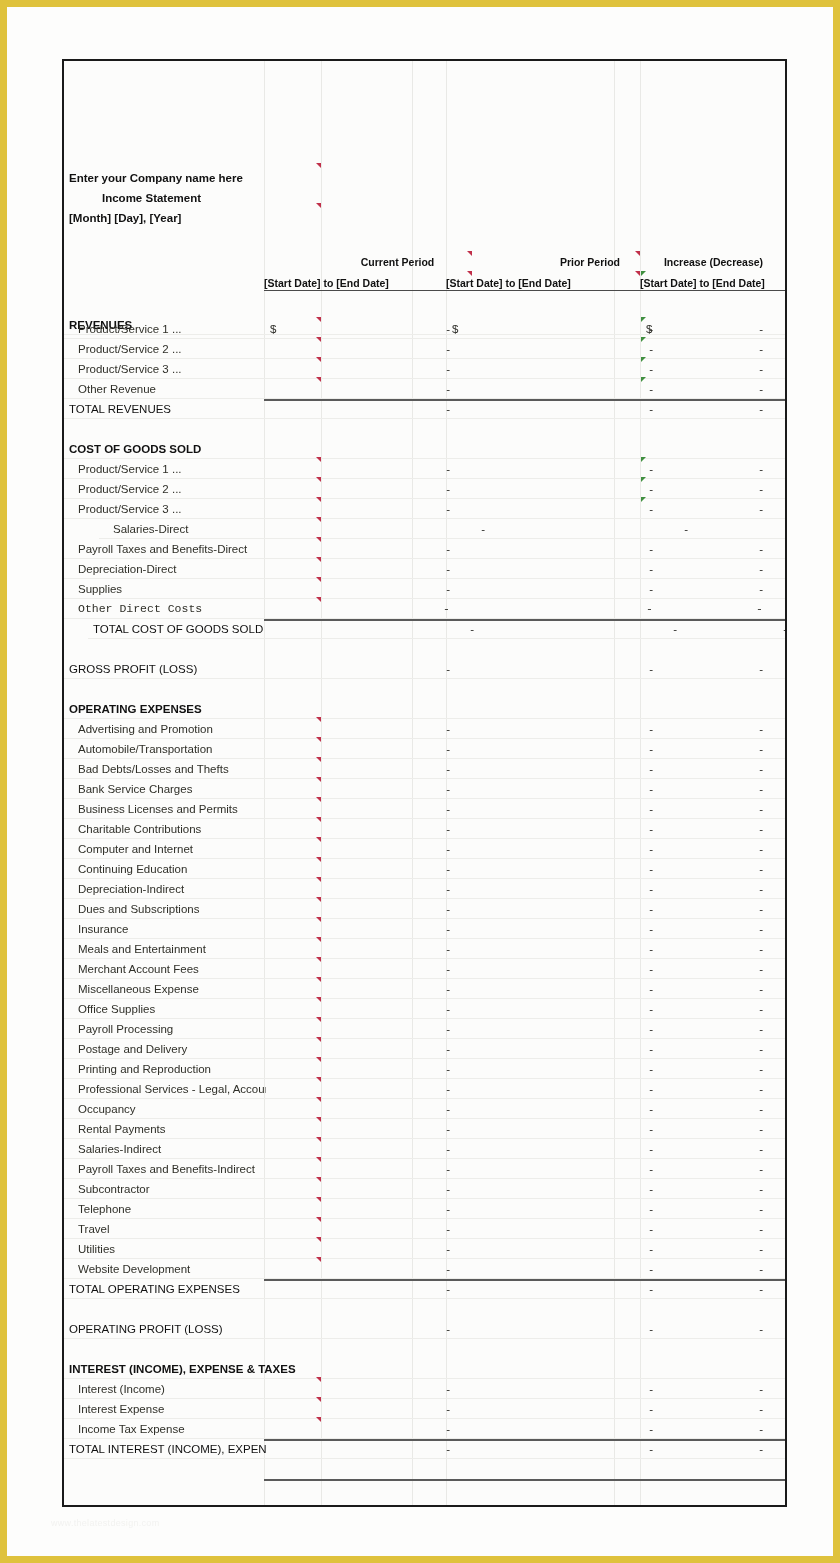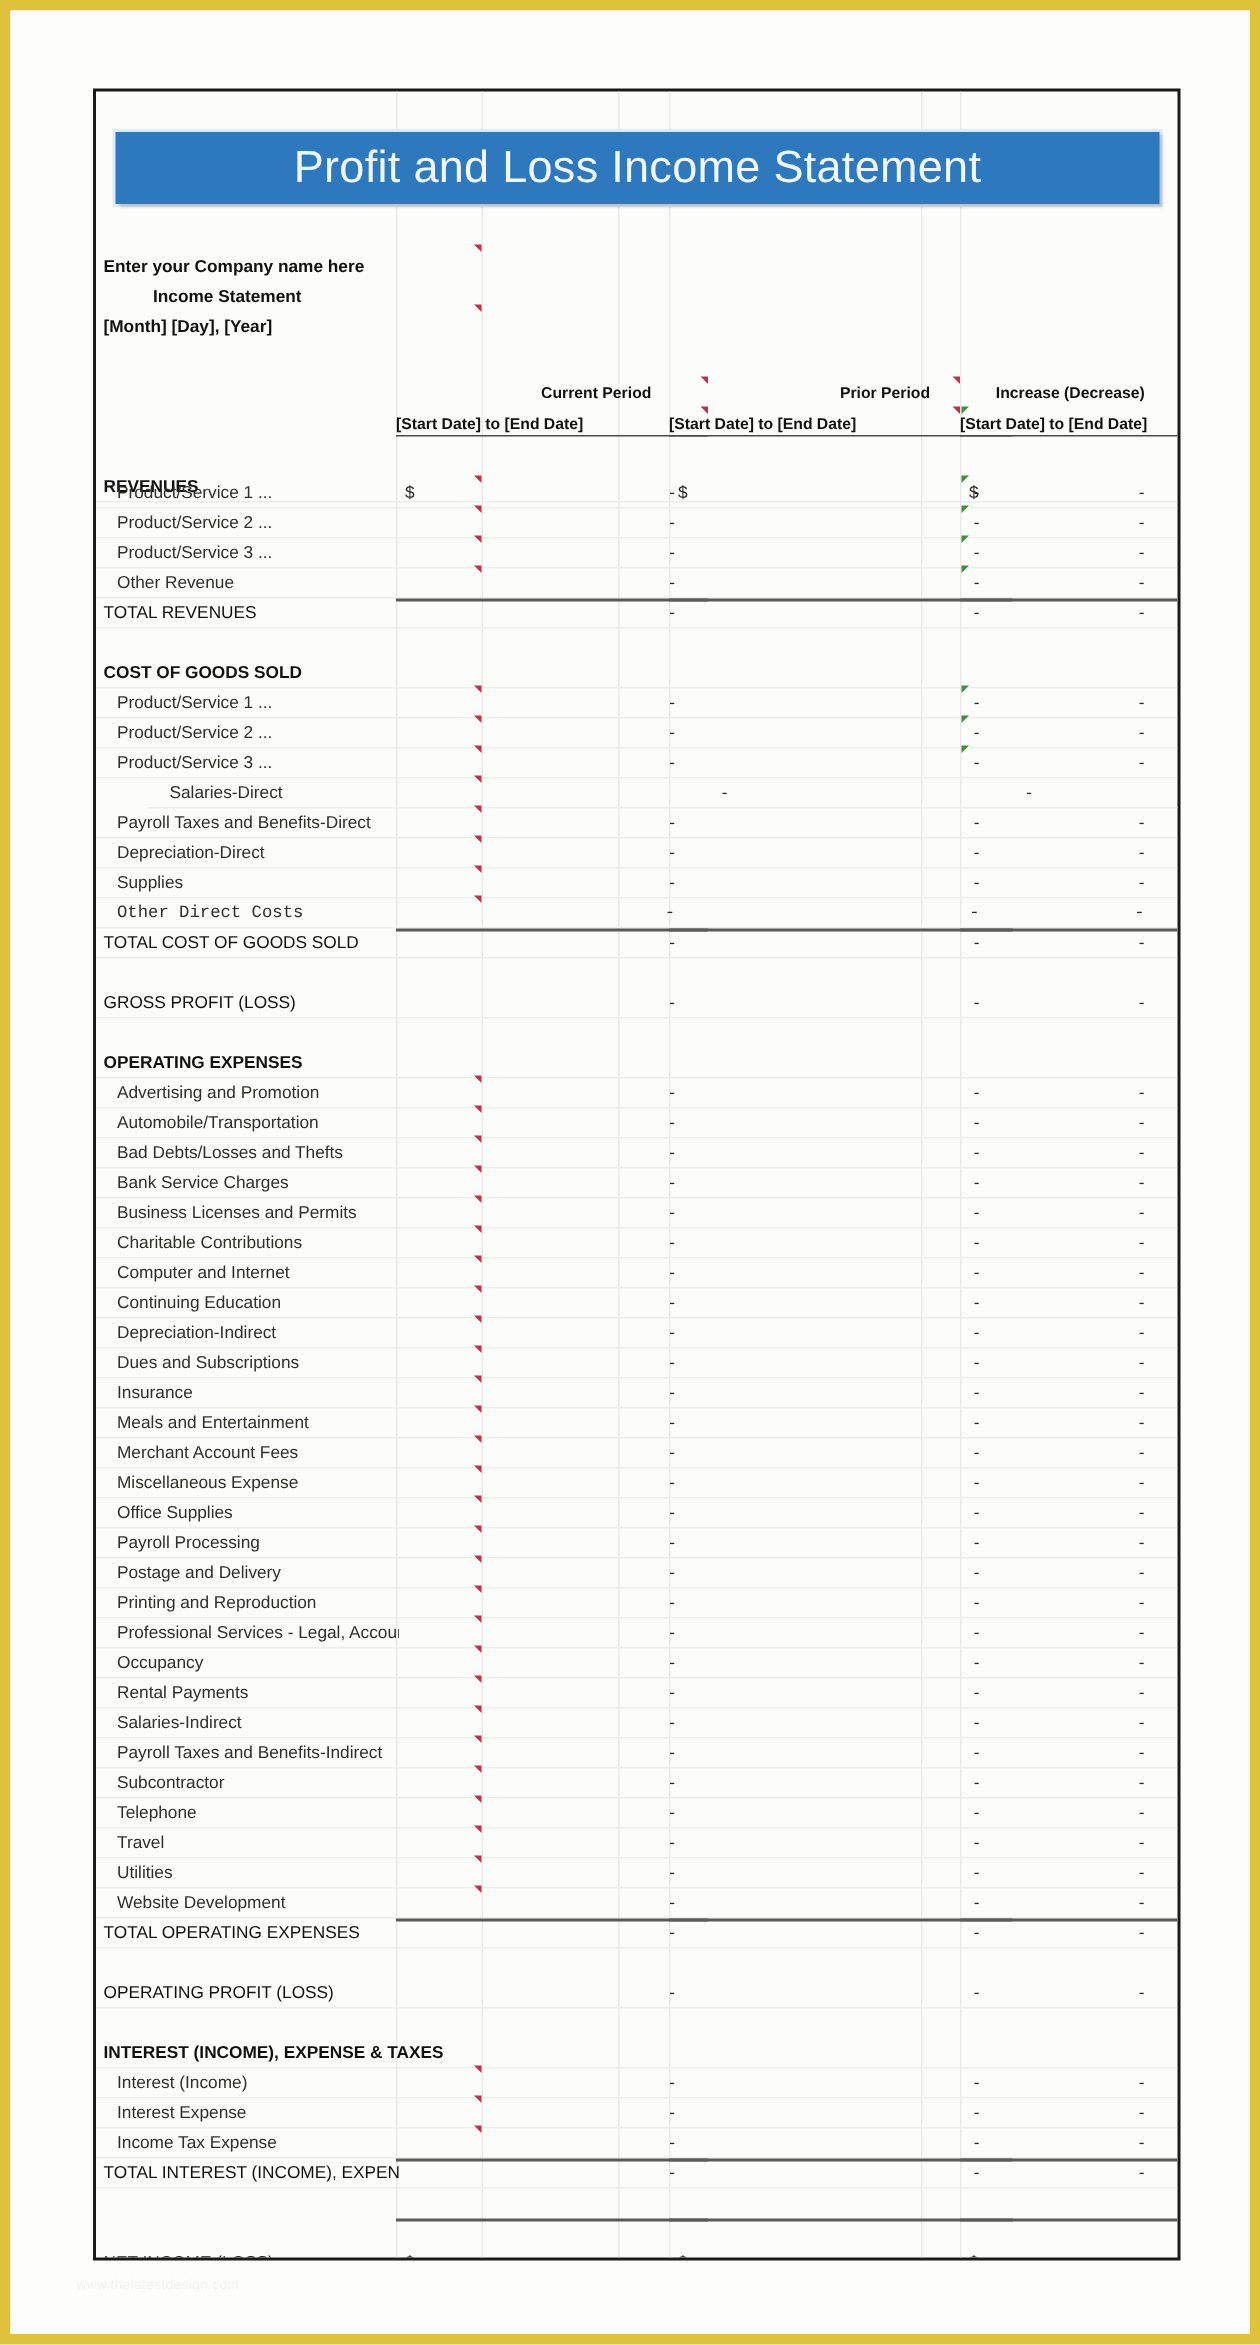--- a/index.html
+++ b/index.html
@@ -200,25 +200,20 @@
 
     <div class="sheet">
 
       <div class="vgrid" style="left:200px;"></div>
       <div class="vgrid" style="left:257px;"></div>
       <div class="vgrid" style="left:348px;"></div>
       <div class="vgrid" style="left:382px;"></div>
       <div class="vgrid" style="left:550px;"></div>
       <div class="vgrid" style="left:576px;"></div>
 
-      <div class="banner-wrap">
-        <div class="banner">
-          <div class="banner-title">Profit and Loss Income Statement</div>
-        </div>
-      </div>
 
       <div class="heading" style="top:111px;">Enter your Company name here</div>
       <div class="heading" style="top:131px;padding-left:33px;">Income Statement</div>
       <div class="heading" style="top:151px;">[Month] [Day], [Year]</div>
 
       <div class="cmt-red" style="left:252px; top:102px;"></div>
       <div class="cmt-red" style="left:252px; top:142px;"></div>
 
       <div class="colhead" style="left:259px; top:195px; width:149px;">Current Period</div>
       <div class="colhead" style="left:441px; top:195px; width:170px;">Prior Period</div>
@@ -433,21 +428,21 @@
               <span class="dash">-</span>
             </div>
             <div class="cell" style="left: 576px; width: 145px;">
               <span class="dash">-</span>
             </div>
           </div>
           <div class="cmt-red" style="left: 252px; top: 536px;"></div>
           <div class="ruletop" style="left: 200px; width: 208px; top: 558px;"></div>
           <div class="ruletop" style="left: 382px; width: 229px; top: 558px;"></div>
           <div class="ruletop" style="left: 576px; width: 145px; top: 558px;"></div>
-          <div class="row" style="top: 558px;">
+          <div class="row" style="top: 558px; margin-left: 24px;">
             <div class="row-line"></div>
             <div class="label total">TOTAL COST OF GOODS SOLD</div>
             <div class="cell" style="left: 200px; width: 208px;">
               <span class="dash">-</span>
             </div>
             <div class="cell" style="left: 382px; width: 229px;">
               <span class="dash">-</span>
             </div>
             <div class="cell" style="left: 576px; width: 145px;">
               <span class="dash">-</span>

